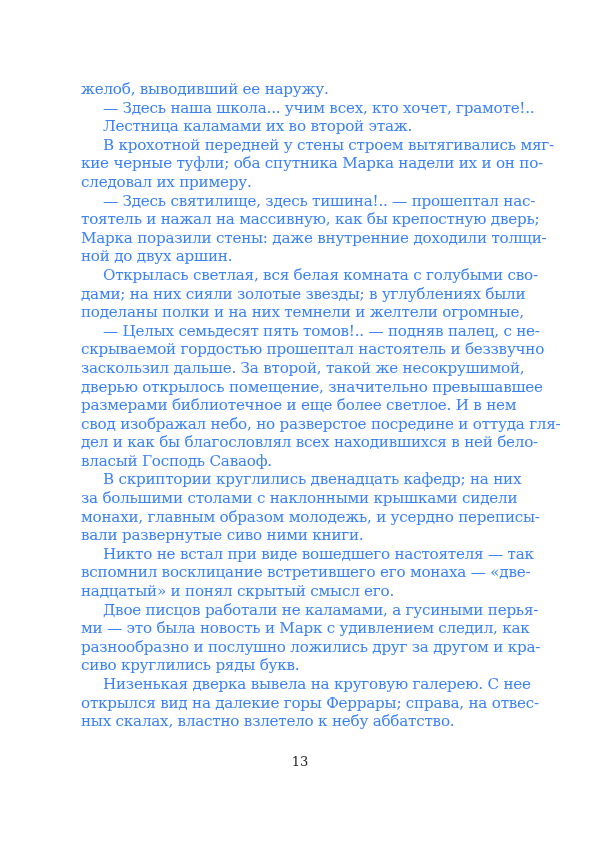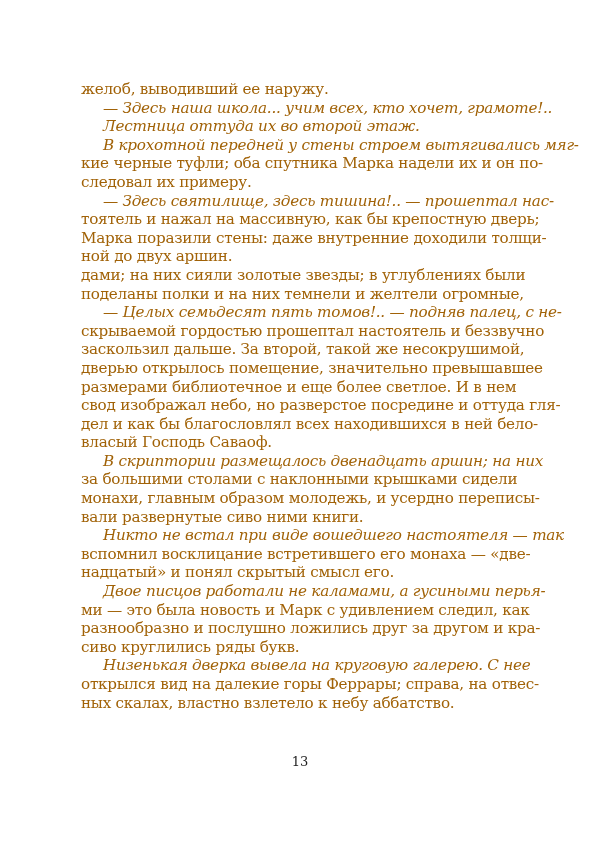--- a/index.html
+++ b/index.html
@@ -1,55 +1,56 @@
 <!DOCTYPE html>
 <html><head>
 <meta charset="utf-8">
 <style>
   html, body { margin: 0; padding: 0; background: #ffffff; }
   body { width: 600px; height: 852px; position: relative; overflow: hidden; }
   .page {
     position: absolute; left: 81px; top: 80px; width: 433px;
     font-family: "DejaVu Serif", "Liberation Serif", serif;
-    font-size: 15.2px; line-height: 18.6px; color: #a16207;
+    font-size: 15.2px; line-height: 18.6px; color: #3b82f6;
     letter-spacing: -0.25px;
   }
   .line { display: block; white-space: nowrap; text-align: justify; text-align-last: justify; height: 18.6px; }
   .line.last { text-align-last: left; }
-  .line.indent { padding-left: 22px; font-style: italic; }
+  .line.indent { padding-left: 22px; }
   .page-number {
     position: absolute; top: 754px; left: 0; width: 600px; text-align: center;
     font-family: "DejaVu Serif", "Liberation Serif", serif; font-size: 13px; color: #1e1e1e;
   }
 </style>
 </head>
 <body>
 
 <div class="page" id="page-text">
     <span class="line last">желоб, выводивший ее наружу.</span>
     <span class="line indent">— Здесь наша школа... учим всех, кто хочет, грамоте!..</span>
-    <span class="line indent last">Лестница оттуда их во второй этаж.</span>
+    <span class="line indent last">Лестница каламами их во второй этаж.</span>
     <span class="line indent">В крохотной передней у стены строем вытягивались мяг-</span>
     <span class="line">кие черные туфли; оба спутника Марка надели их и он по-</span>
     <span class="line last">следовал их примеру.</span>
     <span class="line indent">— Здесь святилище, здесь тишина!.. — прошептал нас-</span>
     <span class="line">тоятель и нажал на массивную, как бы крепостную дверь;</span>
     <span class="line">Марка поразили стены: даже внутренние доходили толщи-</span>
     <span class="line last">ной до двух аршин.</span>
+    <span class="line indent">Открылась светлая, вся белая комната с голубыми сво-</span>
     <span class="line">дами; на них сияли золотые звезды; в углублениях были</span>
     <span class="line">поделаны полки и на них темнели и желтели огромные,</span>
     <span class="line indent">— Целых семьдесят пять томов!.. — подняв палец, с не-</span>
     <span class="line">скрываемой гордостью прошептал настоятель и беззвучно</span>
     <span class="line">заскользил дальше. За второй, такой же несокрушимой,</span>
     <span class="line">дверью открылось помещение, значительно превышавшее</span>
     <span class="line">размерами библиотечное и еще более светлое. И в нем</span>
     <span class="line">свод изображал небо, но разверстое посредине и оттуда гля-</span>
     <span class="line">дел и как бы благословлял всех находившихся в ней бело-</span>
     <span class="line last">власый Господь Саваоф.</span>
-    <span class="line indent">В скриптории размещалось двенадцать аршин; на них</span>
+    <span class="line indent">В скриптории круглились двенадцать кафедр; на них</span>
     <span class="line">за большими столами с наклонными крышками сидели</span>
     <span class="line">монахи, главным образом молодежь, и усердно переписы-</span>
     <span class="line last">вали развернутые сиво ними книги.</span>
     <span class="line indent">Никто не встал при виде вошедшего настоятеля — так</span>
     <span class="line">вспомнил восклицание встретившего его монаха — «две-</span>
     <span class="line last">надцатый» и понял скрытый смысл его.</span>
     <span class="line indent">Двое писцов работали не каламами, а гусиными перья-</span>
     <span class="line">ми — это была новость и Марк с удивлением следил, как</span>
     <span class="line">разнообразно и послушно ложились друг за другом и кра-</span>
     <span class="line last">сиво круглились ряды букв.</span>

